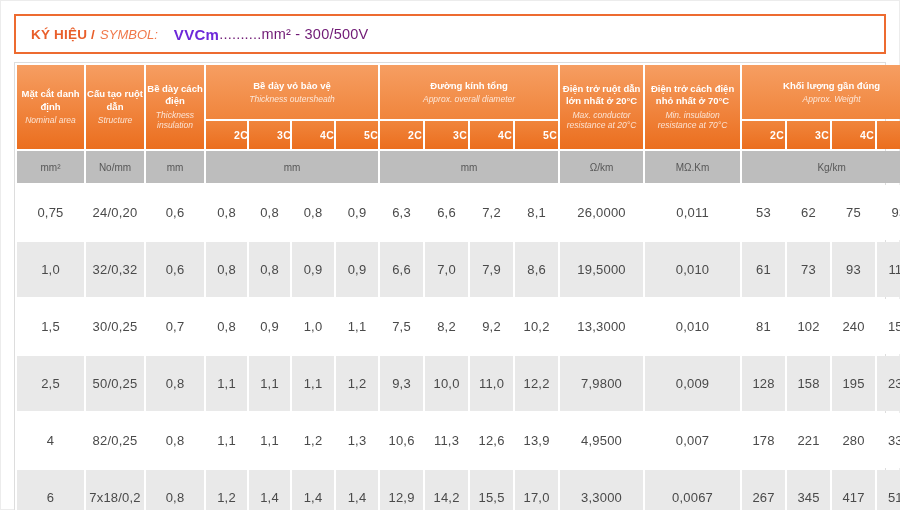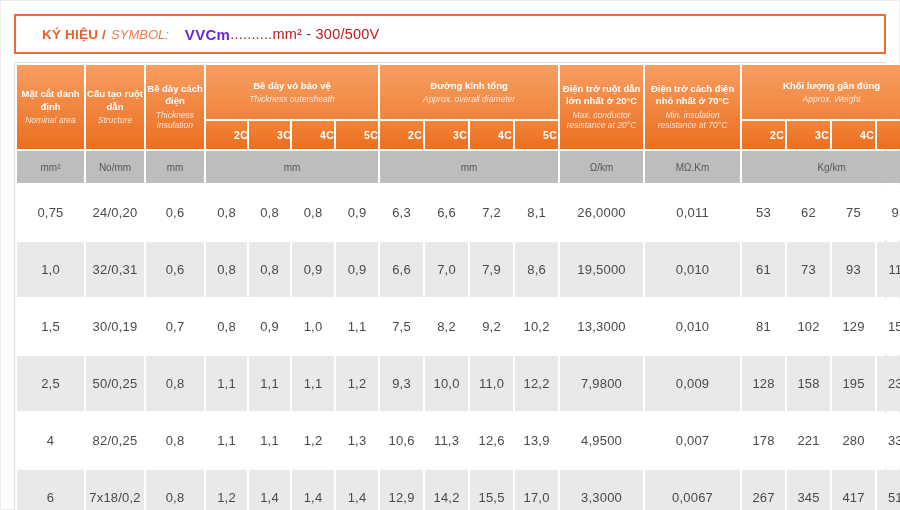--- a/index.html
+++ b/index.html
@@ -13,27 +13,27 @@
     padding: 14px;
     background: #fff;
     box-shadow: inset 0 0 0 1px #ececec;
   }
 
   
   .title-box {
     width: 872px; height: 40px;
     border: 2px solid #ED6B30;
     display: flex; align-items: center;
-    padding-left: 26px;
+    padding-left: 15px;
     background: #fff;
   }
   .tb-vi { color: #E95F2B; font-weight: bold; font-size: 13.5px; letter-spacing: .2px; }
   .tb-en { color: #F0784A; font-style: italic; font-size: 13px; margin-left: 5px; }
   .tb-name { color: #6d28d9; font-weight: bold; font-size: 15px; margin-left: 16px; letter-spacing: .3px; }
-  .tb-spec { color: #b91c1c; font-size: 14.5px; letter-spacing: .2px; }
+  .tb-spec { color: #701a75; font-size: 14.5px; letter-spacing: .2px; }
 
   
   .table-wrap {
     margin-top: 8px;
     width: 872px;
     border: 1px solid #DDDDDD;
     background: #fff;
   }
   table.spec {
     width: 100%;
@@ -181,54 +181,54 @@
             <td>8,1</td>
             <td>26,0000</td>
             <td>0,011</td>
             <td>53</td>
             <td>62</td>
             <td>75</td>
             <td>93</td>
           </tr>
           <tr class="even">
             <td>1,0</td>
-            <td>32/0,31</td>
+            <td>32/0,32</td>
             <td>0,6</td>
             <td>0,8</td>
             <td>0,8</td>
             <td>0,9</td>
             <td>0,9</td>
             <td>6,6</td>
             <td>7,0</td>
             <td>7,9</td>
             <td>8,6</td>
             <td>19,5000</td>
             <td>0,010</td>
             <td>61</td>
             <td>73</td>
             <td>93</td>
             <td>110</td>
           </tr>
           <tr class="odd">
             <td>1,5</td>
-            <td>30/0,19</td>
+            <td>30/0,25</td>
             <td>0,7</td>
             <td>0,8</td>
             <td>0,9</td>
             <td>1,0</td>
             <td>1,1</td>
             <td>7,5</td>
             <td>8,2</td>
             <td>9,2</td>
             <td>10,2</td>
             <td>13,3000</td>
             <td>0,010</td>
             <td>81</td>
             <td>102</td>
-            <td>129</td>
+            <td>240</td>
             <td>157</td>
           </tr>
           <tr class="even">
             <td>2,5</td>
             <td>50/0,25</td>
             <td>0,8</td>
             <td>1,1</td>
             <td>1,1</td>
             <td>1,1</td>
             <td>1,2</td>

